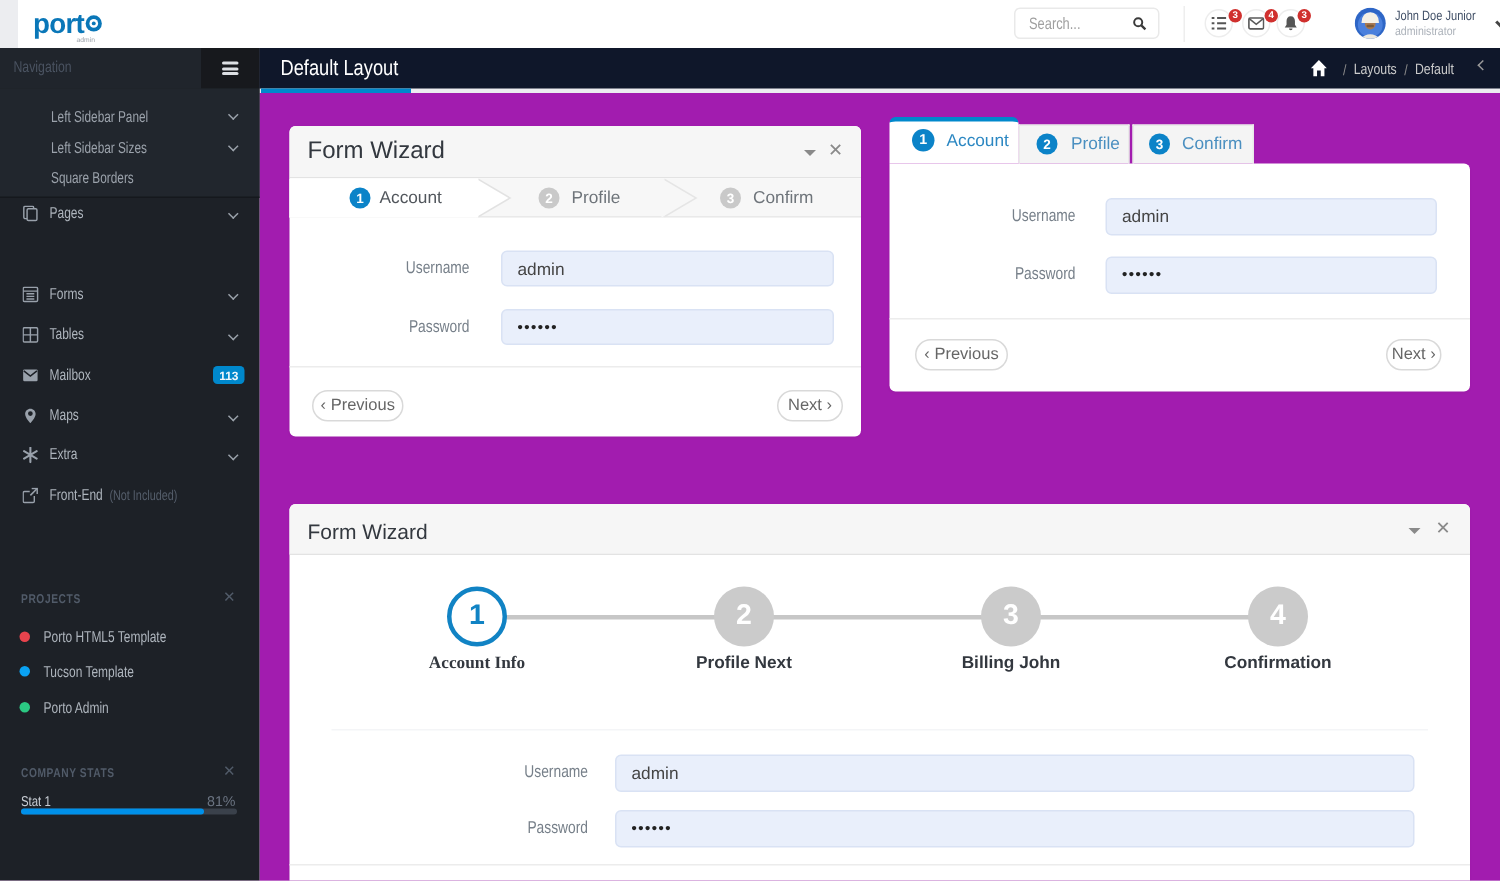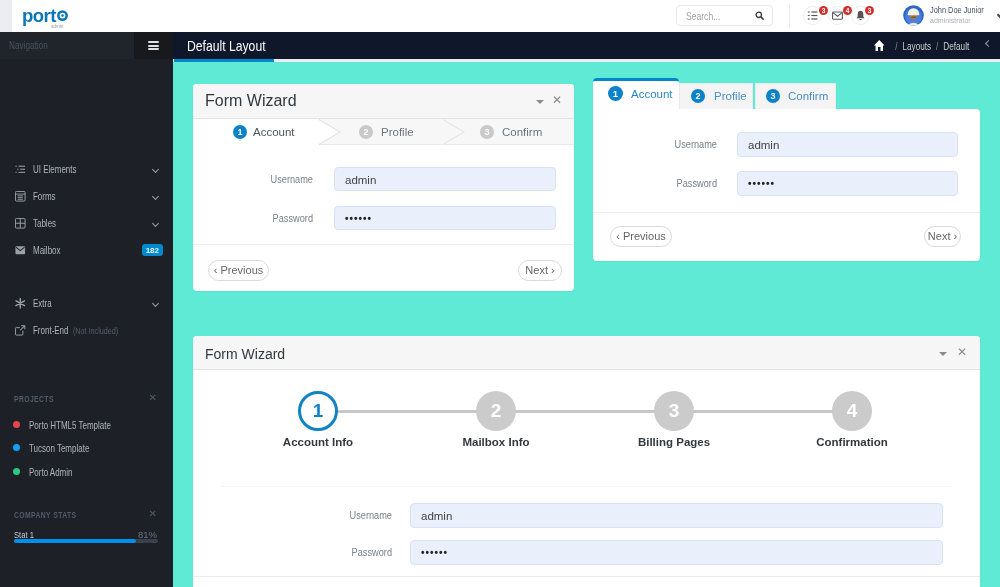--- a/index.html
+++ b/index.html
@@ -47,21 +47,21 @@
 
 
 #pagehead { position:absolute; left:173px; top:32px; width:827px; height:27px; background:#0f172a; z-index:25; }
 #pagehead h2 { position:absolute; left:14px; top:6px; font-size:14.5px; font-weight:normal; color:#fff; transform:scaleX(0.84); transform-origin:left center; }
 #bluebar { position:absolute; left:174px; top:59px; width:100px; height:3px; background:#0088cc; z-index:26; }
 #crumbs { position:absolute; right:31px; top:8px; font-size:10px; color:#cccccc; transform:scaleX(0.82); transform-origin:right center; white-space:nowrap; }
 #crumbs .sl { color:#8a8a8a; margin:0 6px; }
 #sra { position:absolute; right:9px; top:9px; width:5px; height:5px; border-left:1.5px solid #9a9a9a; border-bottom:1.5px solid #9a9a9a; transform:rotate(45deg); }
 
 
-#content { position:absolute; left:173px; top:62px; width:827px; height:525px; background:#5eead4; }
+#content { position:absolute; left:173px; top:62px; width:827px; height:525px; background:#a21caf; }
 
 .panel { position:absolute; background:#fff; border-radius:4px; box-shadow:0 1px 2px rgba(0,0,0,0.04); }
 .phead { position:relative; height:35px; background:#f6f6f6; border-bottom:1px solid #e3e3e3; border-radius:4px 4px 0 0; }
 .phead .ptitle { position:absolute; left:12px; top:8px; font-size:16px; color:#33383f; }
 .phead .caret { position:absolute; width:0; height:0; border-left:4px solid transparent; border-right:4px solid transparent; border-top:4px solid #8a8a8a; top:16px; }
 .phead .px { position:absolute; top:9px; font-size:12px; color:#8a8a8a; }
 .flabel { position:absolute; top:6px; font-size:11.5px; color:#77808a; text-align:right; transform:scaleX(0.8); transform-origin:right center; }
 .finput { position:absolute; background:#e9effb; border:1px solid #d9e2f4; border-radius:4px; font-size:11.5px; color:#444; }
 .finput span { position:absolute; left:10px; top:6px; }
 .fdots { letter-spacing:1px; font-weight:bold; font-size:10px; color:#222; }
@@ -158,31 +158,34 @@
         <span>Navigation</span>
       </div>
     <div id="sb-toggle">
         <div class="bars">
           <div></div>
           <div></div>
           <div></div>
         </div>
       </div>
   </div>
-
-  <div class="nav-item" style="top:124px;">
-    <svg width="12" height="12" viewBox="0 0 12 12" stroke="#99a1ab" stroke-width="1.2" fill="none">
-        <line x1="0.5" y1="2.5" x2="2" y2="2.5"></line>
-        <line x1="4" y1="2.5" x2="11.5" y2="2.5"></line>
-        <line x1="2.5" y1="6" x2="4" y2="6"></line>
-        <line x1="6" y1="6" x2="11.5" y2="6"></line>
-        <line x1="0.5" y1="9.5" x2="2" y2="9.5"></line>
-        <line x1="4" y1="9.5" x2="11.5" y2="9.5"></line>
-      </svg>
-    <span class="txt">UI Elements</span>
+  <div id="submenu">
+    <div class="sub-item" style="top:13px;">Left Sidebar Panel</div>
+    <div class="sb-chev" style="left:153px; top:15px;"></div>
+    <div class="sub-item" style="top:34px;">Left Sidebar Sizes</div>
+    <div class="sb-chev" style="left:153px; top:36px;"></div>
+    <div class="sub-item" style="top:54px;">Square Borders</div>
+  </div>
+
+  <div class="nav-item" style="top:97px;">
+    <svg width="12" height="12" viewBox="0 0 12 12">
+        <rect x="1" y="0.5" width="7.5" height="9.5" rx="1" fill="none" stroke="#99a1ab" stroke-width="1.1"></rect>
+        <rect x="3.5" y="2.5" width="7.5" height="9" rx="1" fill="#1d2127" stroke="#99a1ab" stroke-width="1.1"></rect>
+      </svg>
+    <span class="txt">Pages</span>
     <div class="sb-chev" style="left:153px; top:11px;"></div>
   </div>
   <div class="nav-item" style="top:151px;">
     <svg width="12" height="12" viewBox="0 0 12 12">
         <rect x="0.5" y="0.5" width="11" height="11" rx="1" fill="none" stroke="#99a1ab" stroke-width="1.1"></rect>
         <line x1="0.5" y1="3.5" x2="11.5" y2="3.5" stroke="#99a1ab"></line>
         <line x1="3" y1="5.5" x2="9" y2="5.5" stroke="#99a1ab"></line>
         <line x1="3" y1="7.5" x2="9" y2="7.5" stroke="#99a1ab"></line>
         <line x1="3" y1="9.5" x2="9" y2="9.5" stroke="#99a1ab"></line>
       </svg>
@@ -197,21 +200,28 @@
       </svg>
     <span class="txt">Tables</span>
     <div class="sb-chev" style="left:153px; top:11px;"></div>
   </div>
   <div class="nav-item" style="top:205px;">
     <svg width="12" height="12" viewBox="0 0 12 12">
         <rect x="0.5" y="1.5" width="11" height="9" rx="1" fill="#99a1ab"></rect>
         <path d="M1 2.5 L6 6.5 L11 2.5" fill="none" stroke="#1d2127" stroke-width="1.2"></path>
       </svg>
     <span class="txt">Mailbox</span>
-    <span class="badge182">182</span>
+    <span class="badge182">113</span>
+  </div>
+  <div class="nav-item" style="top:232px;">
+    <svg width="12" height="12" viewBox="0 0 12 12">
+        <path d="M6 0.5 C3.8 0.5 2 2.3 2 4.5 C2 7.5 6 11.5 6 11.5 C6 11.5 10 7.5 10 4.5 C10 2.3 8.2 0.5 6 0.5 Z M6 6 A1.8 1.8 0 1 1 6 2.4 A1.8 1.8 0 0 1 6 6 Z" fill="#99a1ab"></path>
+      </svg>
+    <span class="txt">Maps</span>
+    <div class="sb-chev" style="left:153px; top:11px;"></div>
   </div>
   <div class="nav-item" style="top:285px;">
     <svg width="12" height="12" viewBox="0 0 12 12">
         <path d="M9 6.5 L9 10.5 A1 1 0 0 1 8 11.5 L1.5 11.5 A1 1 0 0 1 0.5 10.5 L0.5 4 A1 1 0 0 1 1.5 3 L5.5 3" fill="none" stroke="#99a1ab" stroke-width="1.1"></path>
         <path d="M7 0.8 L11.2 0.8 L11.2 5" fill="none" stroke="#99a1ab" stroke-width="1.1"></path>
         <line x1="11" y1="1" x2="6" y2="6" stroke="#99a1ab" stroke-width="1.2"></line>
       </svg>
     <span class="txt">Front-End&nbsp;&nbsp;<span class="dim">(Not Included)</span></span>
   </div>
   <div class="nav-item" style="top:258px;">
@@ -314,23 +324,23 @@
       <span class="ptitle" style="font-size:14px; top:10px;">Form Wizard</span>
       <span class="caret" style="left:746px;"></span>
       <span class="px" style="left:764px;">✕</span>
     </div>
     <div style="position:absolute; left:125px; top:74px; width:534px; height:3px; background:#c7c7c7;"></div>
     <div style="position:absolute; left:28px; top:150px; width:731px; height:1px; background:#f4f5f7;"></div>
     <div class="bigcircle on" style="left:105px; top:55px;">1</div>
     <div class="bigcircle off" style="left:283px; top:55px;">2</div>
     <div class="bigcircle off" style="left:461px; top:55px;">3</div>
     <div class="bigcircle off" style="left:639px; top:55px;">4</div>
-    <div class="steplabel" style="left:65px; top:100px;">Account Info</div>
-    <div class="steplabel" style="left:243px; top:100px;">Mailbox Info</div>
-    <div class="steplabel" style="left:421px; top:100px;">Billing Pages</div>
+    <div class="steplabel" style="left:65px; top:100px;font-family:Liberation Serif, serif;">Account Info</div>
+    <div class="steplabel" style="left:243px; top:100px;">Profile Next</div>
+    <div class="steplabel" style="left:421px; top:100px;">Billing John</div>
     <div class="steplabel" style="left:599px; top:100px;">Confirmation</div>
     <div class="flabel" style="left:99px; top:173px; width:100px;">Username</div>
     <div class="finput" style="left:217px; top:167px; width:533px; height:25px;">
         <span>admin</span>
       </div>
     <div class="flabel" style="left:99px; top:210px; width:100px;">Password</div>
     <div class="finput" style="left:217px; top:204px; width:533px; height:25px;">
         <span class="fdots">••••••</span>
       </div>
     <div class="pdiv" style="left:0; top:240px; width:787px;"></div>

